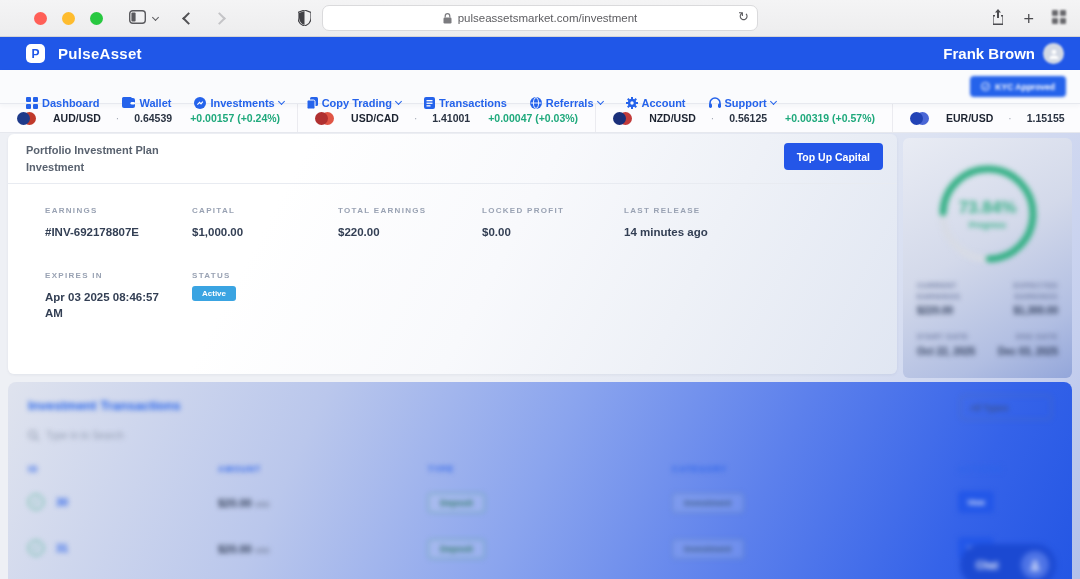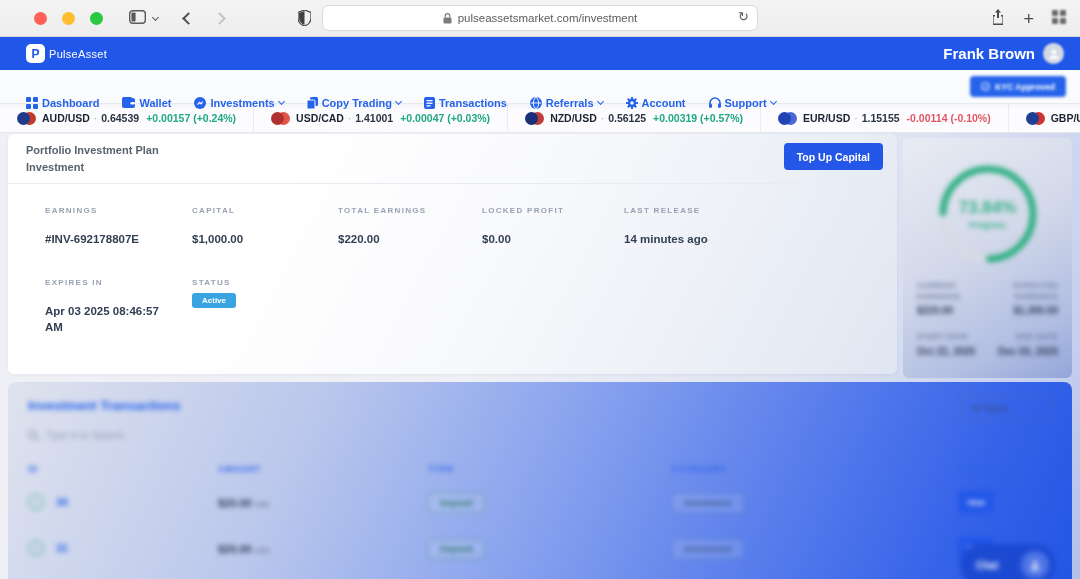--- a/index.html
+++ b/index.html
@@ -31,37 +31,37 @@
   .url-text{ font-size:11.5px; color:#5c5c60; }
   .reload-btn{ position:absolute; right:8px; top:3px; background:none; border:none; font-size:13px; color:#5c5c60; }
   .chrome-right{ position:absolute; right:14px; top:0; height:37px; display:flex; align-items:center; gap:18px; color:#4c4c50; }
   .plus-btn{ background:none; border:none; font-size:18px; color:#4c4c50; line-height:1; }
   .tabs-btn{ background:none; border:none; filter:blur(1px); }
 
   
   .app-header{ height:33px; background:#2057e8; display:flex; align-items:center; padding:0 26px; position:relative; }
   .logo-box{ width:19px; height:19px; background:#ffffff; border-radius:5px; display:flex; align-items:center; justify-content:center;
     color:#2057e8; font-size:12px; font-weight:800; }
-  .brand{ color:#ffffff; font-size:11px; font-weight:400; letter-spacing:.3px; margin-left:4px; }
+  .brand{ color:#ffffff; font-size:15px; font-weight:700; letter-spacing:.3px; margin-left:13px; }
   .user-wrap{ position:absolute; right:16px; display:flex; align-items:center; gap:8px; }
   .user-name{ color:#ffffff; font-size:15px; font-weight:700; }
   .avatar{ width:21px; height:21px; border-radius:50%; background:#d3d9e4; display:flex; align-items:center; justify-content:center; filter:blur(1.2px); }
 
   
   .app-nav{ height:34px; background:#fafbfd; border-bottom:1px solid #e7e9ef; box-shadow:0 2px 4px rgba(30,40,80,.04);
     display:flex; align-items:center; padding:0 26px; gap:23px; position:relative; }
   .nav-item{ display:flex; align-items:center; gap:4px; font-size:11px; font-weight:700; color:#2563eb; background:none; border:none;margin-top:32px; }
   .nav-item .chev{ border-width:1.4px; }
   .nav-item svg{ flex:none; }
   .kyc-btn{ position:absolute; right:14px; height:21px; background:#2563eb; border:none; border-radius:4px; color:#ffffff;
     font-size:8.5px; font-weight:700; display:flex; align-items:center; gap:5px; padding:0 11px; filter:blur(1.6px); }
 
   
   .ticker{ height:29px; background:#fcfcfe; border-bottom:1px solid #e6e8ee; display:flex; align-items:center; overflow:hidden; }
-  .titem{ display:flex; align-items:center; gap:4px; padding:0 17px; height:100%; border-right:1px solid #ebebf0; white-space:nowrap; flex:none; }
+  .titem{ display:flex; align-items:center; gap:15px; padding:0 17px; height:100%; border-right:1px solid #ebebf0; white-space:nowrap; flex:none; }
   .flags{ position:relative; width:19px; height:13px; margin-right:2px; }
   .flags i{ position:absolute; top:0; width:13px; height:13px; border-radius:50%; }
   .flags .f1{ left:0; z-index:2; } .flags .f2{ left:6px; z-index:1; }
   .titem:nth-child(1) .f1{background:#1e3a8a;} .titem:nth-child(1) .f2{background:#c0392b;}
   .titem:nth-child(2) .f1{background:#b03030;} .titem:nth-child(2) .f2{background:#e05545;}
   .titem:nth-child(3) .f1{background:#1a2f7a;} .titem:nth-child(3) .f2{background:#c23b3b;}
   .titem:nth-child(4) .f1{background:#2243b6;} .titem:nth-child(4) .f2{background:#4a67d6;}
   .titem:nth-child(5) .f1{background:#1f3f94;} .titem:nth-child(5) .f2{background:#cf3434;}
   .titem:nth-child(6) .f1{background:#c83c3c;} .titem:nth-child(6) .f2{background:#e8e8ea;}
   .tpair{ font-size:10.5px; font-weight:800; color:#1c2330; }
@@ -78,21 +78,21 @@
   .plan-card{ position:absolute; left:8px; top:1px; width:889px; height:240px; border-radius:6px;
     background:linear-gradient(118deg,#ffffff 30%,#f8f9fc 55%,#eef1f7 75%,#e0e6f2 100%);
     box-shadow:0 1px 3px rgba(20,30,60,.06); }
   .plan-head{ position:relative; padding:8px 18px; border-bottom:1px solid #e8ebf1; }
   .plan-title{ font-size:11px; color:#59626f; font-weight:600; line-height:1.5; }
   .topup-btn{ position:absolute; right:14px; top:9px; height:27px; background:#2456e8; border:none; border-radius:4px;
     color:#ffffff; font-size:10.5px; font-weight:700; padding:0 13px; }
   .stats-grid{ display:grid; grid-template-columns:147px 146px 144px 142px 142px 1fr; padding:22px 0 0 37px; }
   .stats-grid.row2{ padding-top:30px; }
   .stat-label{ font-size:8px; letter-spacing:1.3px; color:#99a2b3; font-weight:700; }
-  .stat-value{ font-size:11.5px; color:#333f54; font-weight:700; margin-top:16px; line-height:1.45; }
+  .stat-value{ font-size:11.5px; color:#333f54; font-weight:700; margin-top:9px; line-height:1.45; }
   .stat-value.wrap{ width:130px; }
   .badge{ display:inline-block; background:#3aa4e2; color:#ffffff; font-size:8px; font-weight:700; padding:3px 10px; border-radius:3px; margin-top:6px; }
 
   
   .progress-card{ position:absolute; left:903px; top:5px; width:169px; height:240px; border-radius:6px; overflow:hidden;
     background:linear-gradient(150deg,#e9ecf4 0%,#d3d9ea 45%,#b1bee2 80%,#93a6da 100%); }
   .pc-inner{ position:relative; height:100%; filter:blur(2.4px); }
   .ring-wrap{ position:relative; width:100px; height:100px; margin:26px auto 0; }
   .ring-center{ position:absolute; inset:0; display:flex; flex-direction:column; align-items:center; justify-content:center; }
   .ring-pct{ font-size:17px; font-weight:800; color:#35b186; }

